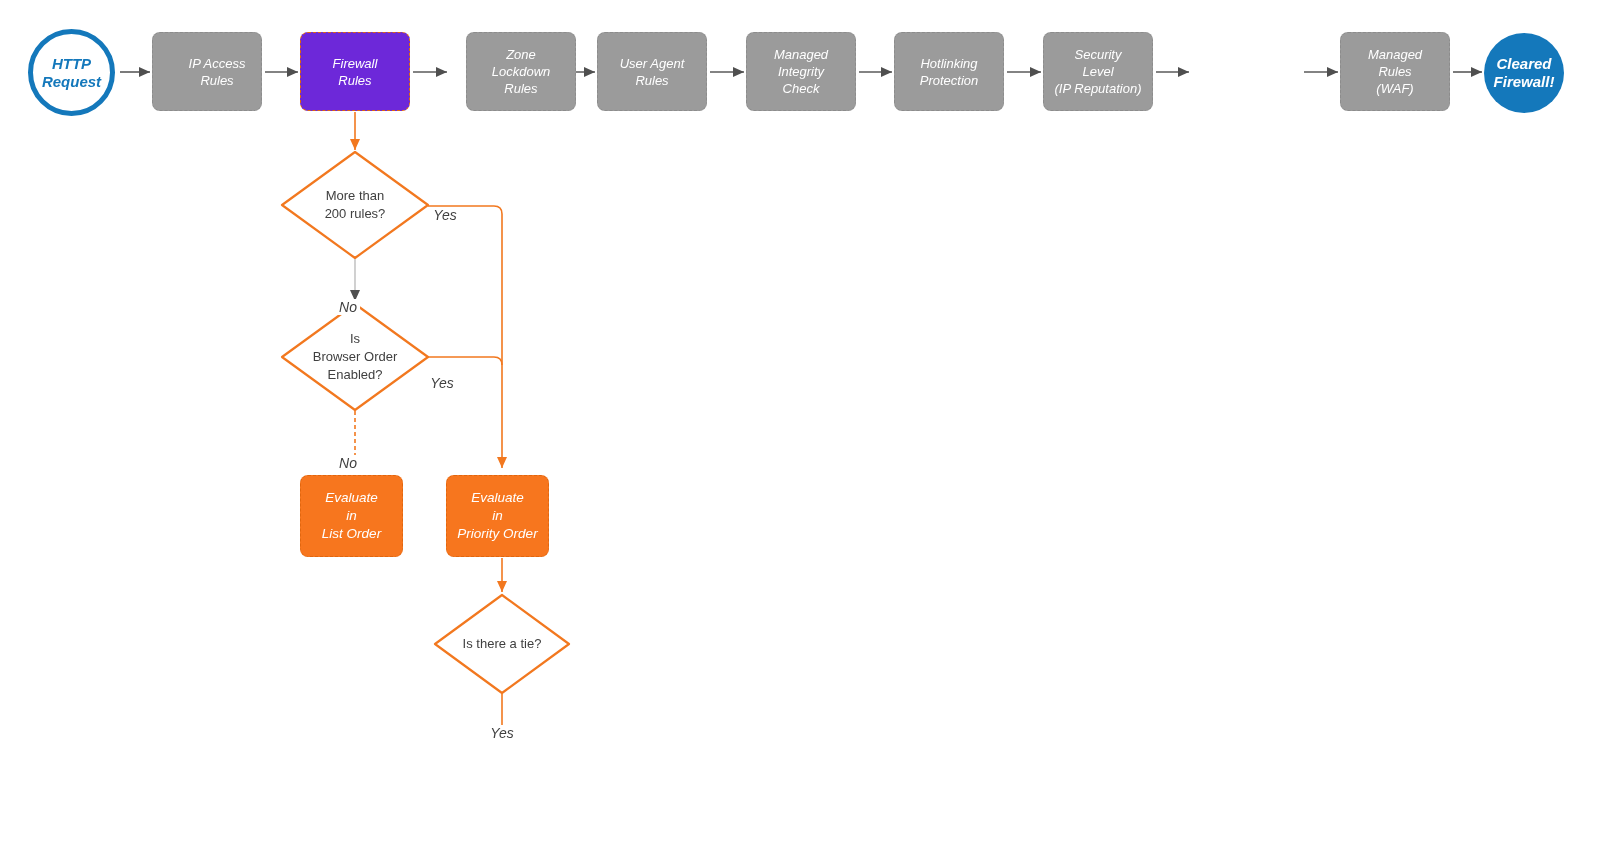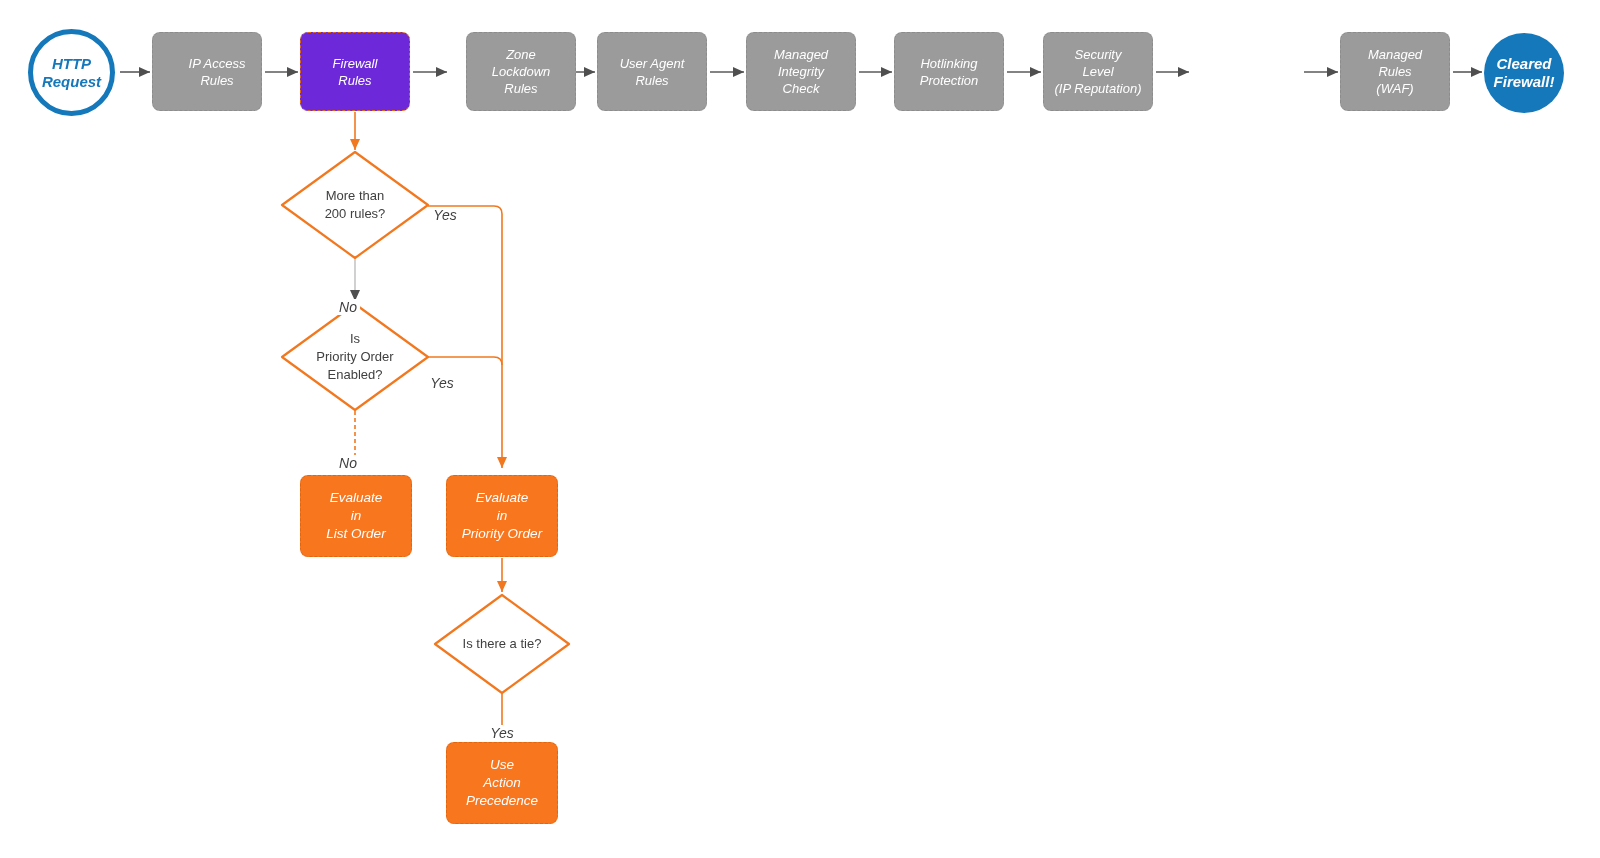--- a/index.html
+++ b/index.html
@@ -29,21 +29,21 @@
     color: #ffffff;
     font-style: italic;
     font-size: 13px;
     line-height: 17px;
   }
   .step.highlight {
     background: #6d28d9;
     border-color: #E0660F;
   }
   .action {
-    width: 112px; height: 82px;
+    width: 103px; height: 82px;
     background: #F7761E;
     border: 1px dashed #E0660F;
     border-radius: 8px;
     color: #ffffff;
     font-style: italic;
     font-size: 13.5px;
     line-height: 18px;
   }
   .terminal {
     border-radius: 50%;
@@ -173,38 +173,33 @@
   </div>
 
   <div class="node terminal end">
     <span class="label">Cleared
 Firewall!</span>
   </div>
 
   <div class="diamond-label" style="left:355px; top:205px; width:130px;">More than
 200 rules?</div>
   <div class="diamond-label" style="left:355px; top:357px; width:130px;">Is
-Priority Order
+Browser Order
 Enabled?</div>
   <div class="diamond-label" style="left:502px; top:644px; width:120px;">Is there a tie?</div>
 
   <div class="node action" style="left:300px; top:475px;">
     <span class="label">Evaluate
 in
 List Order</span>
   </div>
   <div class="node action" style="left:446px; top:475px;">
     <span class="label">Evaluate
 in
 Priority Order</span>
-  </div>
-  <div class="node action" style="left:446px; top:742px;">
-    <span class="label">Use
-Action
-Precedence</span>
   </div>
 
   <div class="edge-label" style="left:445px; top:189px;">Yes</div>
   <div class="edge-label" style="left:348px; top:281px;">No</div>
   <div class="edge-label" style="left:442px; top:357px;">Yes</div>
   <div class="edge-label" style="left:348px; top:437px;">No</div>
   <div class="edge-label" style="left:502px; top:707px;">Yes</div>
 
 </div>
 

